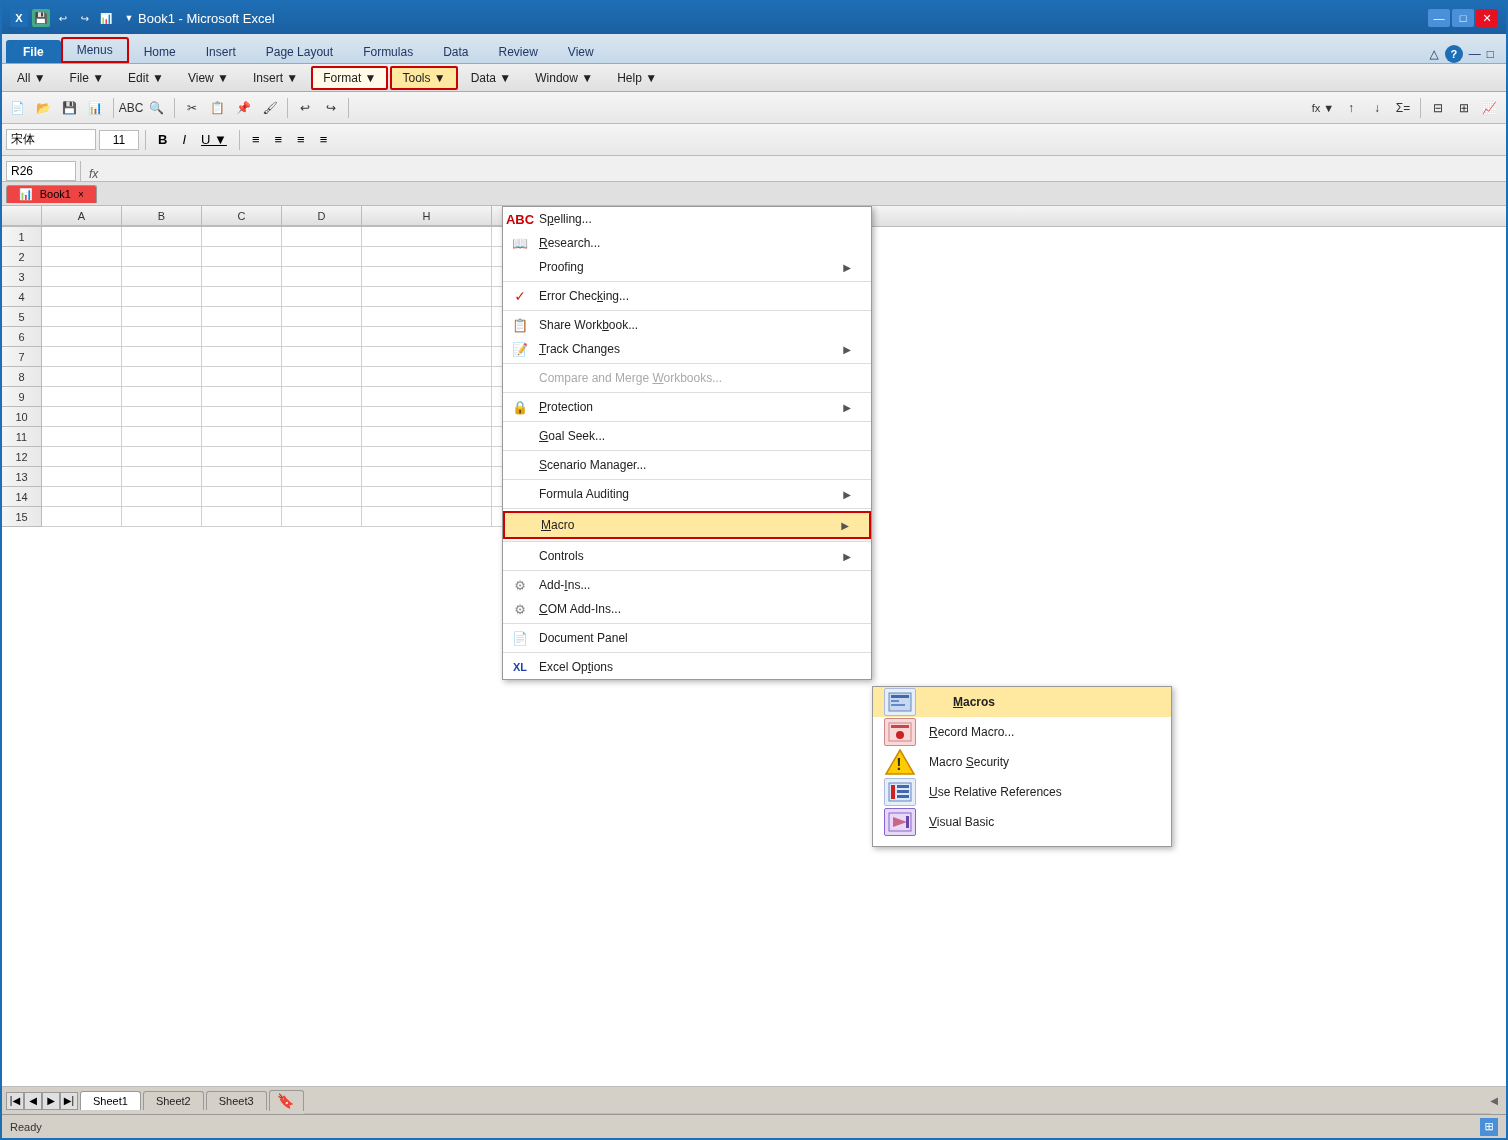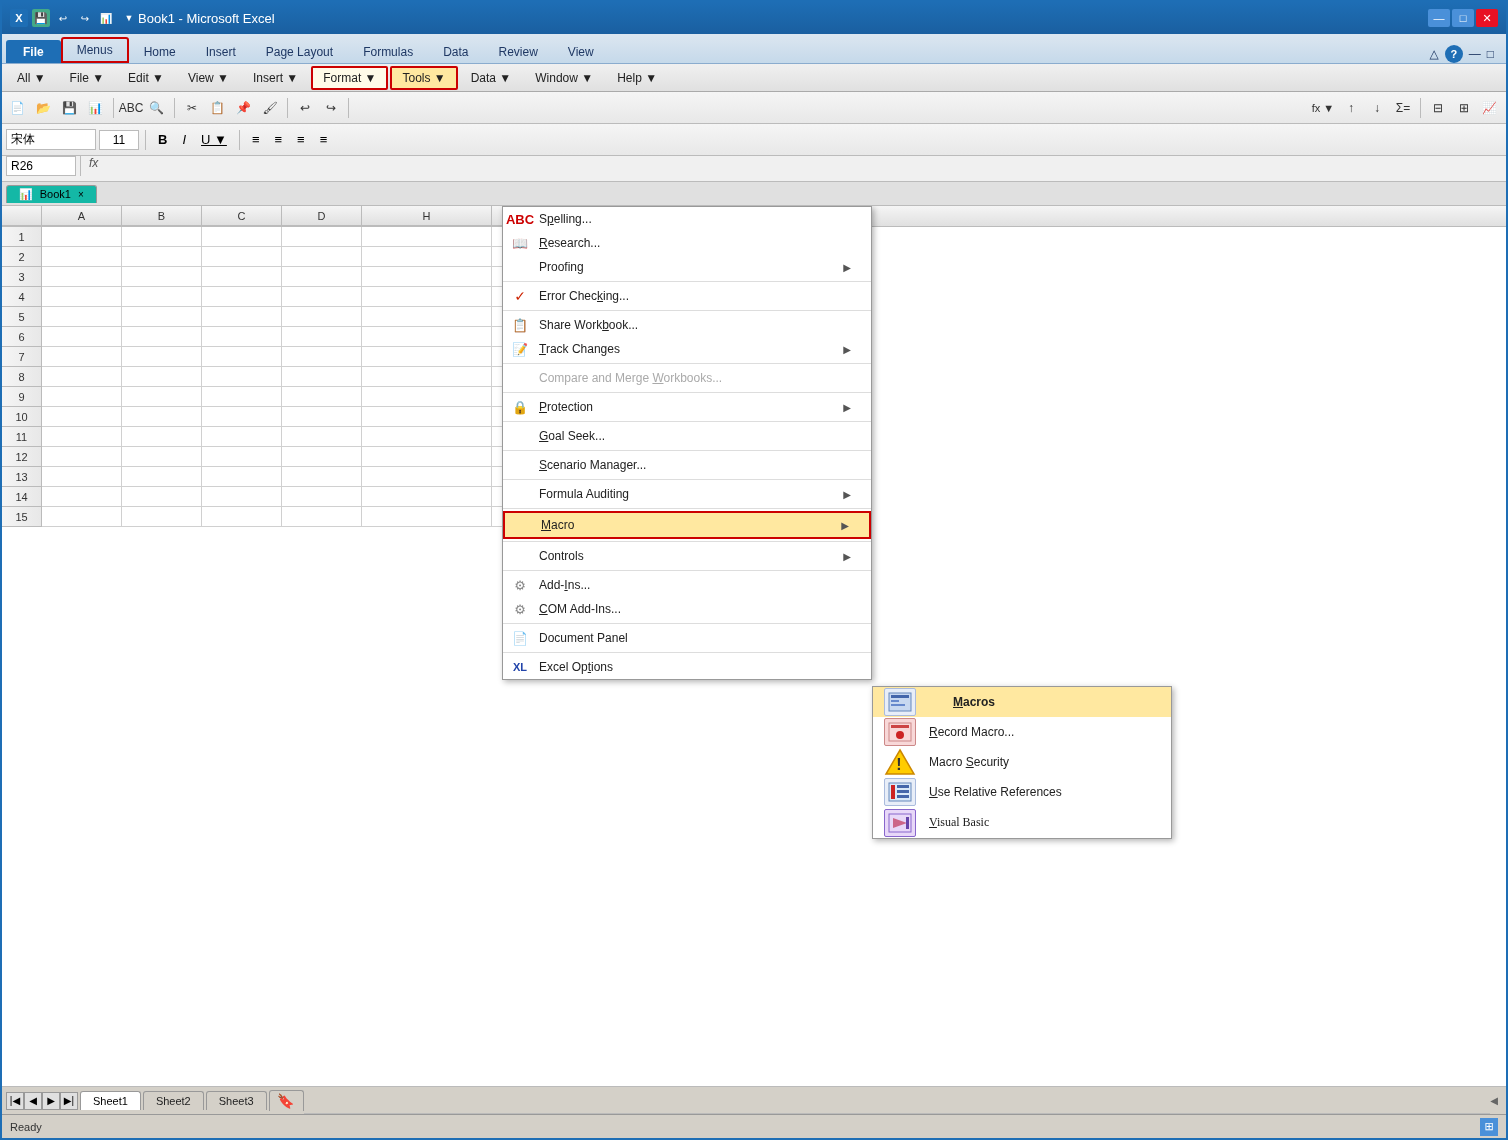--- a/index.html
+++ b/index.html
@@ -88,21 +88,21 @@
       font-size: 12px;
       color: #333;
     }
     .toolbar-sep { width: 1px; height: 20px; background: #bbb; margin: 0 3px; }
 
     
     .formula-bar {
       background: #f0f0f0;
       height: 26px;
       display: flex;
-      align-items: flex-start;
+      align-items: flex-end;
       border-bottom: 1px solid #bbb;
       padding: 0 4px;
       gap: 4px;
     }
     .cell-ref { width: 70px; border: 1px solid #bbb; background: white; padding: 2px 4px; font-size: 12px; }
     .formula-sep { width: 1px; height: 20px; background: #bbb; }
     .formula-input { flex: 1; border: none; background: transparent; font-size: 12px; padding: 2px 4px; }
 
     
     .sheet-tabs-bar {
@@ -155,21 +155,21 @@
     .workbook-tabs {
       background: #e0e0e0;
       height: 24px;
       display: flex;
       align-items: center;
       padding: 0 4px;
       border-bottom: 1px solid #bbb;
       gap: 2px;
     }
     .workbook-tab { padding: 2px 12px; background: #d0d0d0; border: 1px solid #999; border-bottom: none; border-radius: 3px 3px 0 0; font-size: 11px; cursor: pointer; }
-    .workbook-tab.active { background: #14b8a6; }
+    .workbook-tab.active { background: #ef4444; }
     .workbook-close { font-size: 10px; margin-left: 4px; cursor: pointer; }
     .dropdown-menu {
       position: absolute;
       background: white;
       border: 1px solid #999;
       box-shadow: 2px 2px 6px rgba(0,0,0,0.3);
       min-width: 280px;
       z-index: 200;
     }
     .menu-item {
@@ -703,21 +703,21 @@
                 <rect x="3" y="3" width="4" height="14" fill="#cc2222"></rect>
                 <rect x="9" y="3" width="12" height="3" fill="#4466aa"></rect>
                 <rect x="9" y="8" width="12" height="3" fill="#4466aa"></rect>
                 <rect x="9" y="13" width="12" height="3" fill="#4466aa"></rect>
               </svg>
             </div>
           </span>
           <span><span class="menu-underline">U</span>se Relative References</span>
         </div>
 
-        <div class="submenu-item" style="padding:8px 12px 8px 56px;font-family:Liberation Serif, serif;">
+        <div class="submenu-item" style="padding:8px 12px 17px 56px;">
           <span class="submenu-icon">
             <div class="submenu-icon-img" style="background:#e8d8f8; border-color:#8866cc;">
               <svg width="24" height="20" viewBox="0 0 24 20">
                 <rect x="1" y="1" width="22" height="18" fill="#e8d8f8" stroke="#8866cc" stroke-width="1"></rect>
                 <polygon points="5,5 19,10 5,15" fill="#cc6688"></polygon>
                 <rect x="18" y="4" width="3" height="12" fill="#6644aa"></rect>
               </svg>
             </div>
           </span>
           <span><span class="menu-underline">V</span>isual Basic</span>

